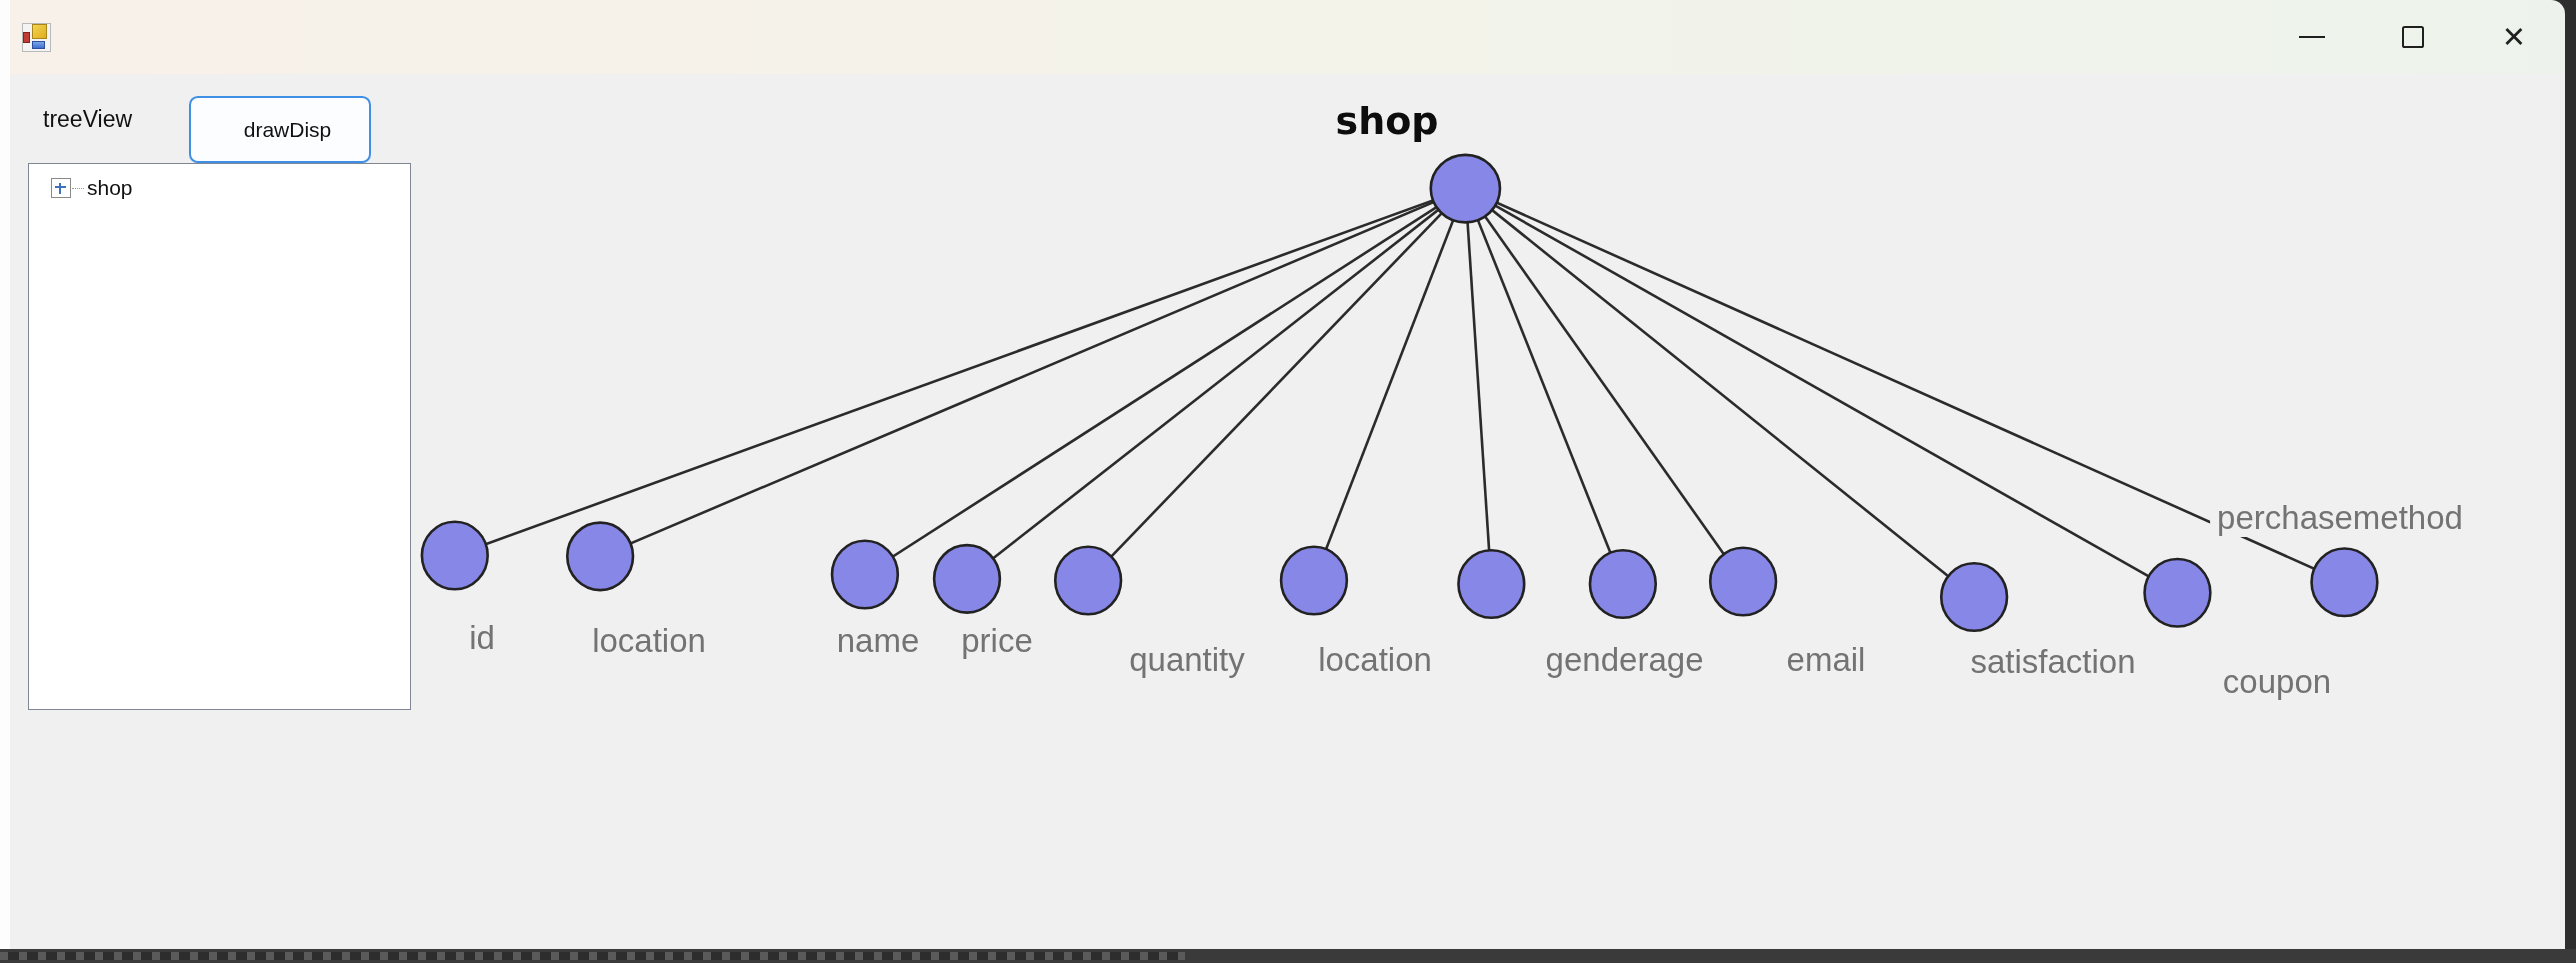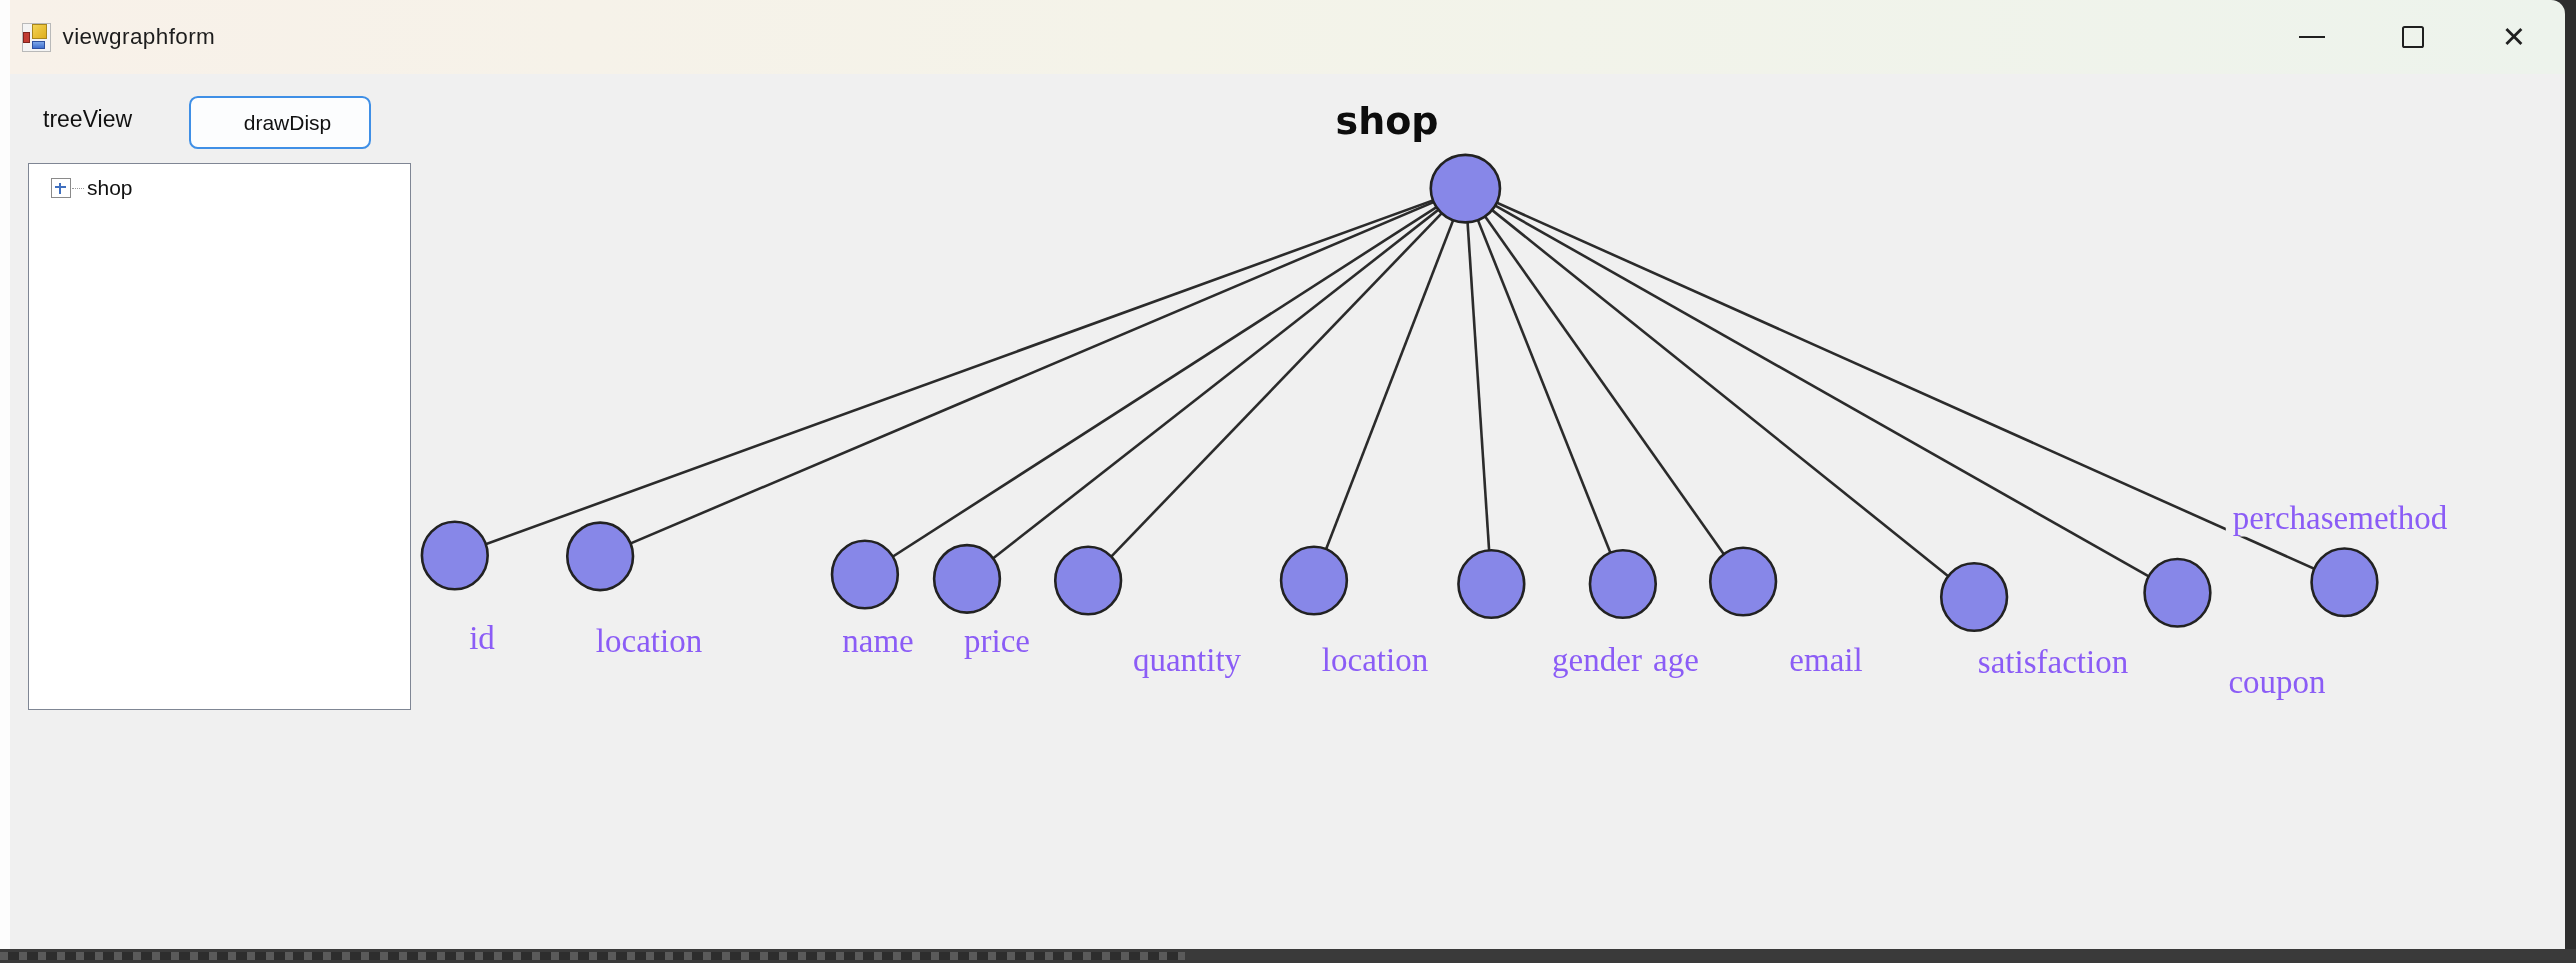--- a/index.html
+++ b/index.html
@@ -31,58 +31,57 @@
   .win-controls { position:absolute; right:0; top:0; height:74px; display:flex; }
   .win-btn { width:101px; height:74px; display:flex; align-items:center; justify-content:center; cursor:default; }
   .glyph-min { width:26px; height:2.6px; background:#1f1f1f; }
   .glyph-max { width:22.5px; height:22.5px; border:2.6px solid #1f1f1f; border-radius:2.6px; background:transparent; }
   .glyph-close { font-size:29px; color:#1f1f1f; line-height:1; font-family:"DejaVu Sans",sans-serif; }
 
   
   .content { position:absolute; left:9.5px; top:74px; width:2555px; height:875px; background:#f0f0f0; z-index:1; }
 
   .treeview-label { position:absolute; left:43px; top:106px; font-size:23px; color:#111; z-index:3; }
-  .drawdisp-button { position:absolute; left:189px; top:96px; width:182px; height:53px; z-index:3;
+  .drawdisp-button { position:absolute; left:189px; top:96px; width:182px; height:67px; z-index:3;
       background:#fcfdfe; border:2.6px solid #3f8fe6; border-radius:8.7px;
       font-size:21px; color:#111; display:flex; align-items:center; justify-content:center;padding-left:15px; }
 
   .tree-panel { position:absolute; left:28px; top:163px; width:383px; height:547px;
       background:#ffffff; border:1.7px solid #7f8694; z-index:3; }
   .tree-item { position:absolute; left:21.6px; top:12px; display:flex; align-items:center; }
   .expand-box { width:20px; height:20px; border:1.7px solid #8a8a8a; background:#fff; position:relative; }
   .expand-box .ph, .expand-box .pv { position:absolute; background:#3f6fbf; }
   .expand-box .ph { left:3.5px; right:3.5px; top:7.4px; height:1.7px; }
   .expand-box .pv { top:3.5px; bottom:3.5px; left:7.4px; width:1.7px; }
   .tree-dots { width:11.3px; height:10.4px; border-bottom:1.7px dotted #9a9a9a; margin:0 1.7px 8.7px 1.7px; }
   .tree-item-label { font-size:21px; color:#111; padding-left:1.7px; }
 
   
   #graph-svg { position:absolute; left:0; top:0; width:2576px; height:963px; z-index:4; pointer-events:none; }
   #graph-layer { position:absolute; left:0; top:0; width:2576px; height:963px; z-index:5; pointer-events:none; }
   .node-label { position:absolute; transform:translate(-50%,-50%); white-space:nowrap;
-      font-family:Liberation Serif, serif; font-size:33px; color:#8b5cf6; }
+      font-family:Liberation Sans, sans-serif; font-size:33px; color:#737373; }
   .node-label.opaque { background:#f0f0f0; padding:0 7px; }
   .root-label { position:absolute; transform:translate(-50%,-50%); white-space:nowrap;
       font-family:"DejaVu Sans", sans-serif; font-weight:bold; font-size:38px; color:#0d0d0d; }
 </style>
 </head>
 <body>
 
 <div id="screen">
 
   <div class="edge-right"></div>
   <div class="corner-dark"></div>
 
   <div class="titlebar">
     <div class="app-icon">
       <div class="cell-y"></div>
         <div class="cell-r"></div>
         <div class="cell-b"></div>
     </div>
-    <div class="title-text">viewgraphform</div>
     <div class="win-controls">
       <div class="win-btn">
         <div class="glyph-min"></div>
       </div>
       <div class="win-btn">
         <div class="glyph-max"></div>
       </div>
       <div class="win-btn">
         <div class="glyph-close">✕</div>
       </div>

